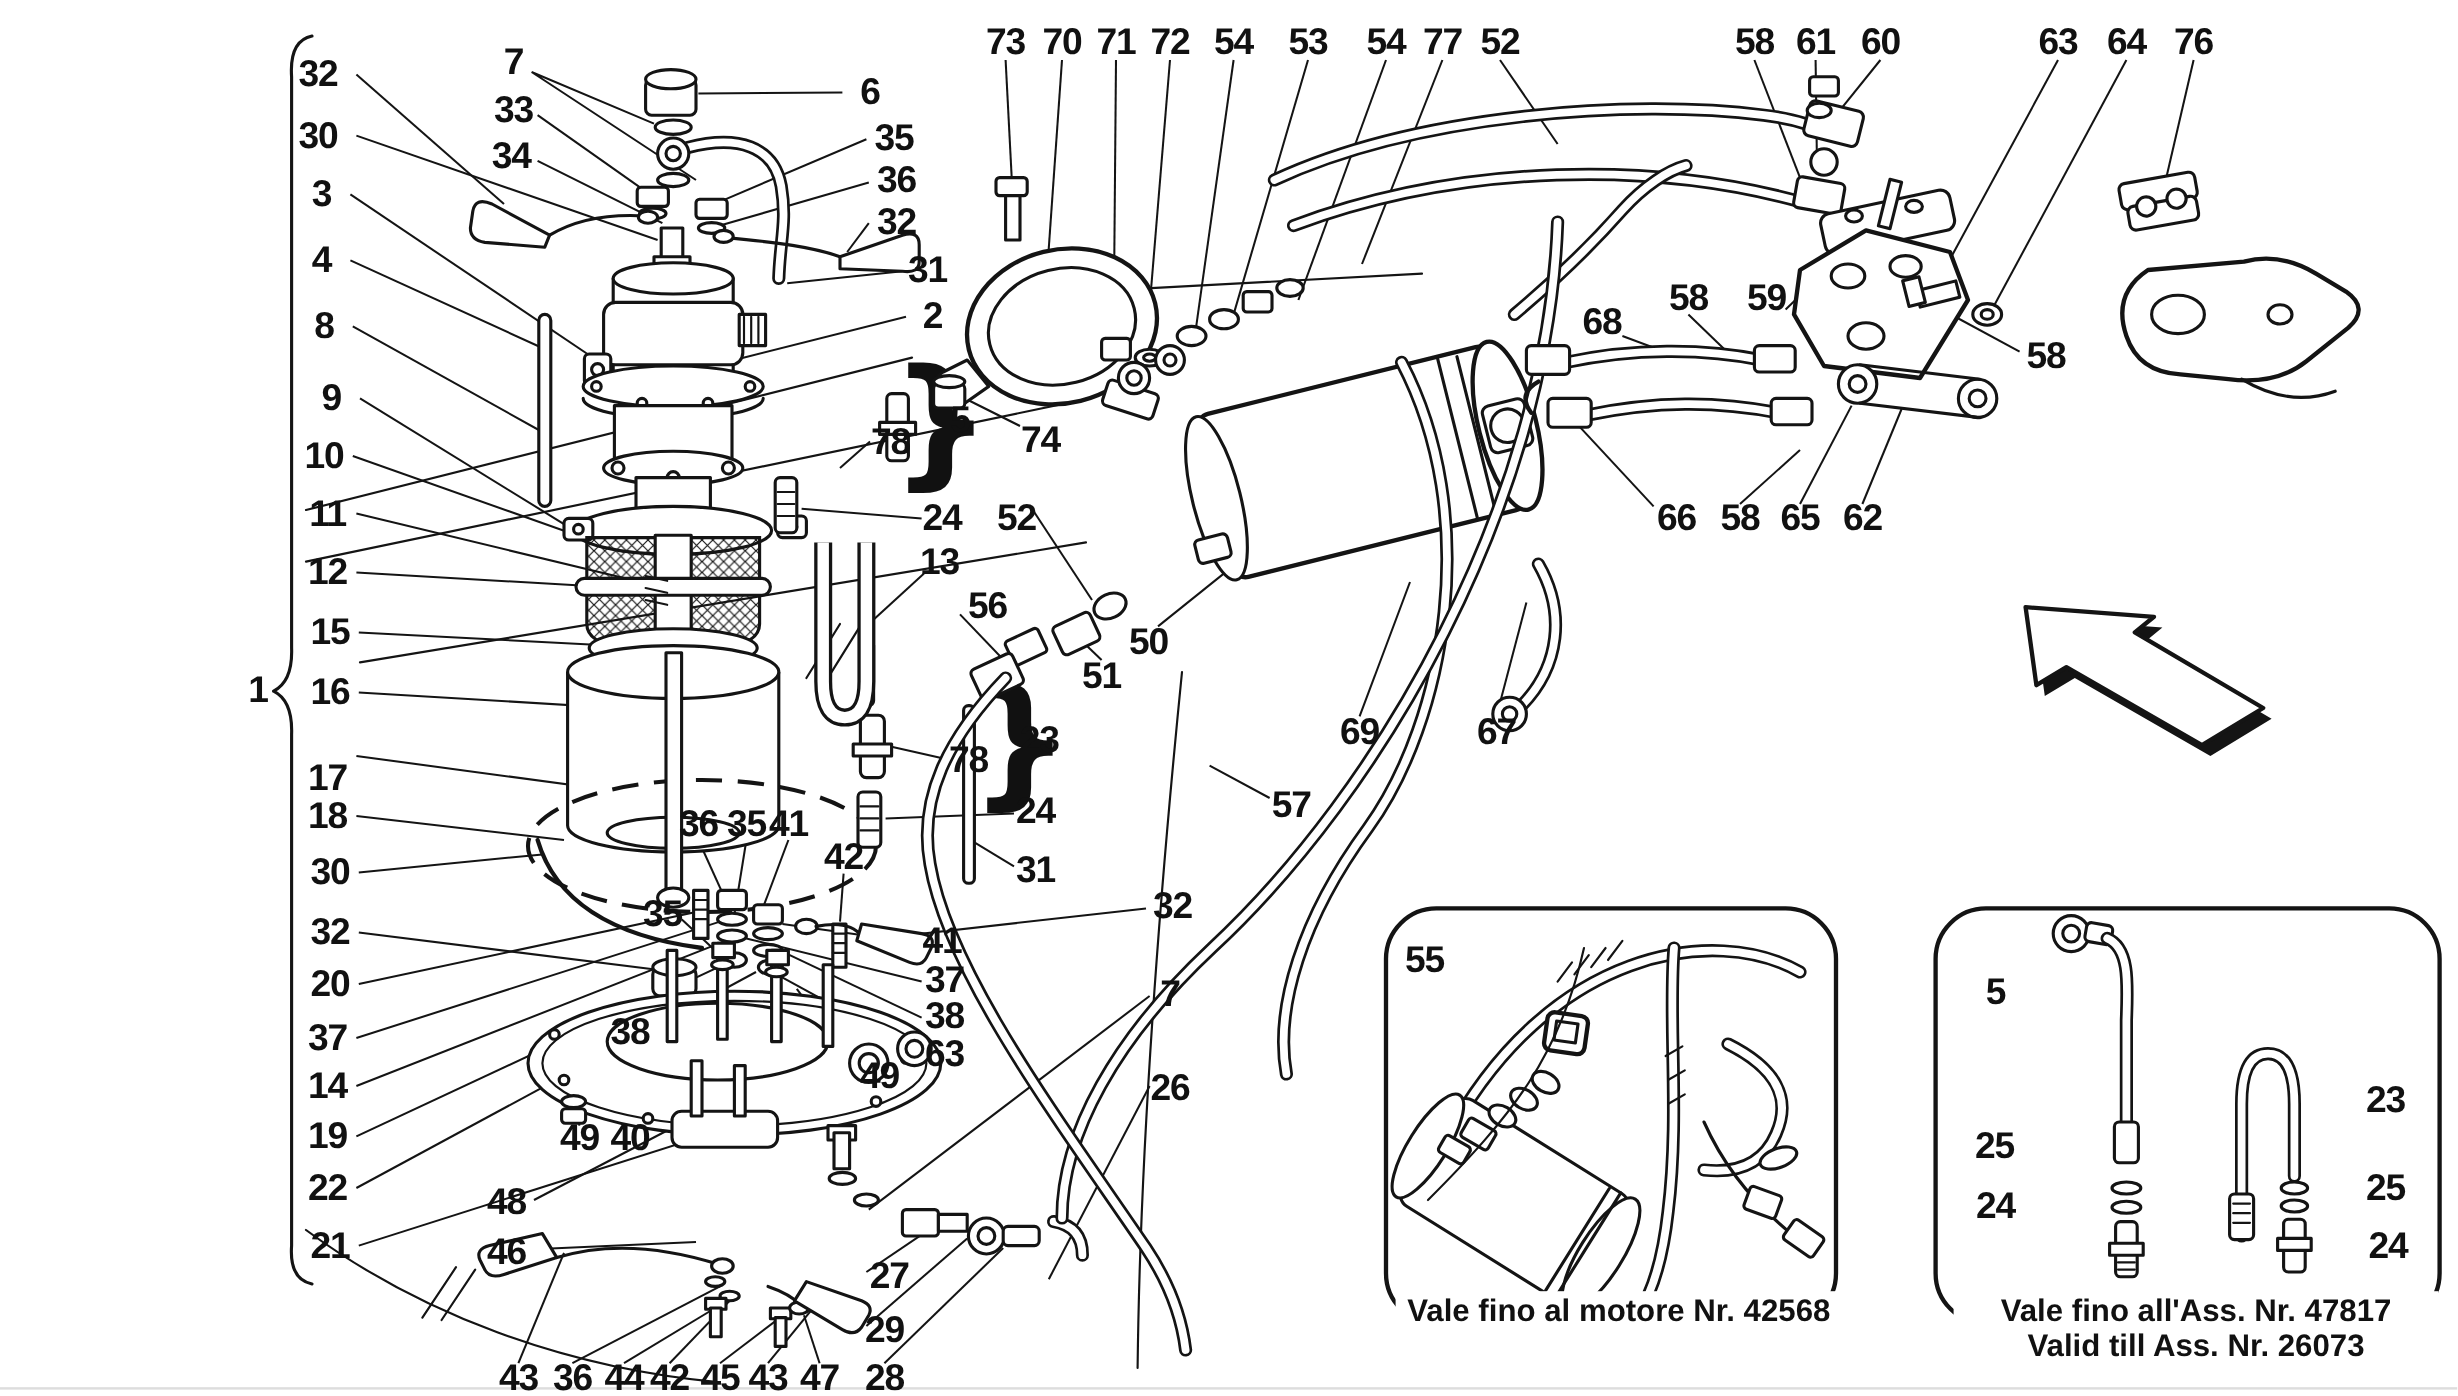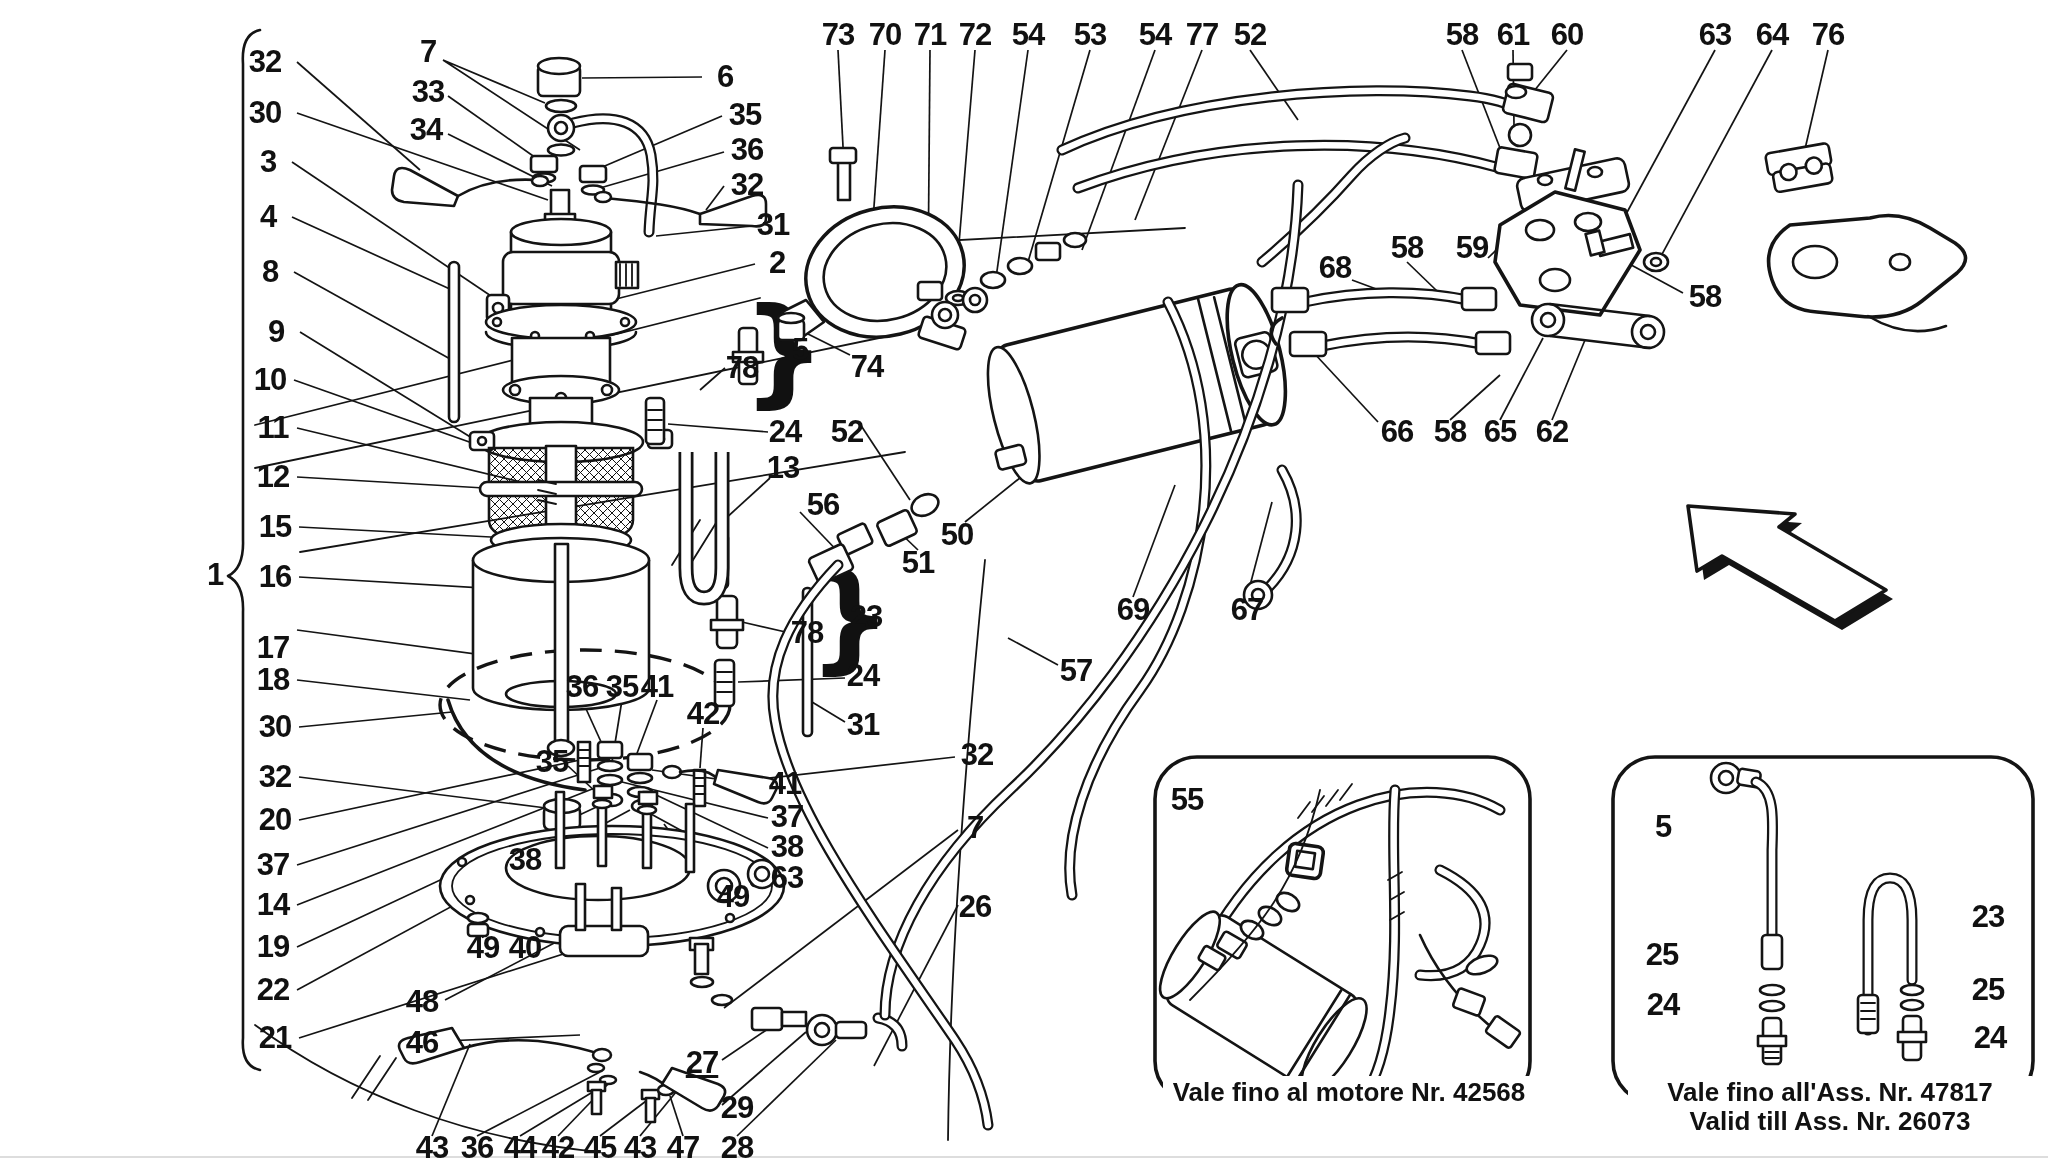--- a/index.html
+++ b/index.html
@@ -580,21 +580,21 @@
       <span class="callout" style="left: 787px; top: 847px;">38</span>
       <span class="callout" style="left: 787px; top: 878px;">63</span>
       <span class="callout" style="left: 733px; top: 897px;">49</span>
       <span class="callout" style="left: 525px; top: 860px;">38</span>
       <span class="callout" style="left: 483px; top: 948px;">49</span>
       <span class="callout" style="left: 525px; top: 948px;">40</span>
       <span class="callout" style="left: 422px; top: 1002px;">48</span>
       <span class="callout" style="left: 422px; top: 1043px;">46</span>
       <span class="callout" style="left: 975px; top: 828px;">7</span>
       <span class="callout" style="left: 975px; top: 907px;">26</span>
-      <span class="callout" style="left: 702px; top: 1063px; text-decoration: underline;">27</span>
+      <span class="callout" style="left: 741px; top: 1063px;">27</span>
       <span class="callout" style="left: 737px; top: 1108px;">29</span>
       <span class="callout" style="left: 432px; top: 1148px;">43</span>
       <span class="callout" style="left: 477px; top: 1148px;">36</span>
       <span class="callout" style="left: 520px; top: 1148px;">44</span>
       <span class="callout" style="left: 558px; top: 1148px;">42</span>
       <span class="callout" style="left: 600px; top: 1148px;">45</span>
       <span class="callout" style="left: 640px; top: 1148px;">43</span>
       <span class="callout" style="left: 683px; top: 1148px;">47</span>
       <span class="callout" style="left: 737px; top: 1148px;">28</span>
       <span class="callout" style="left: 1187px; top: 800px;">55</span>

